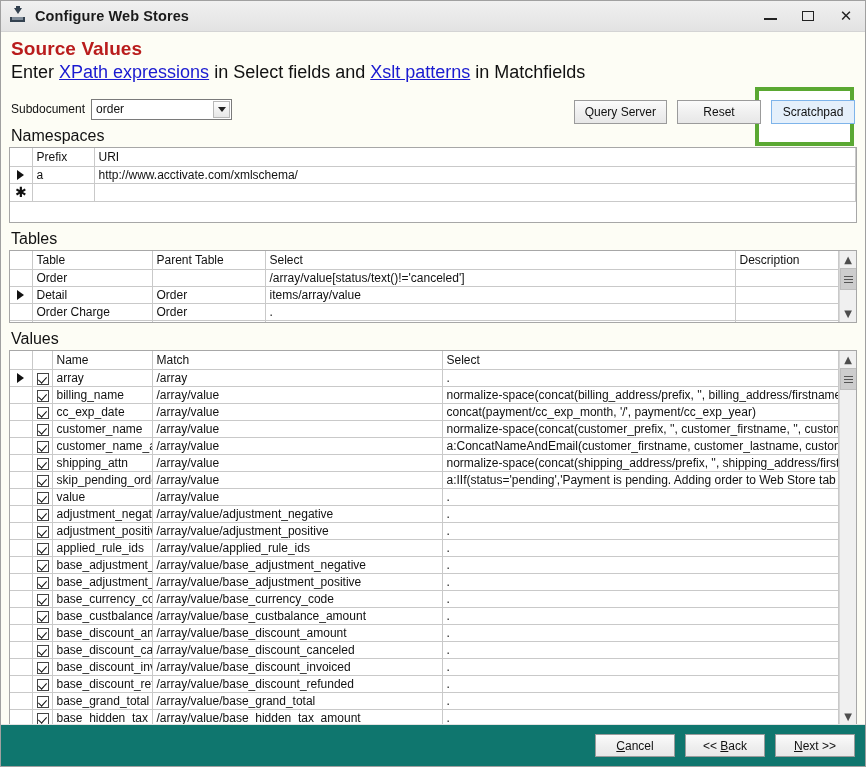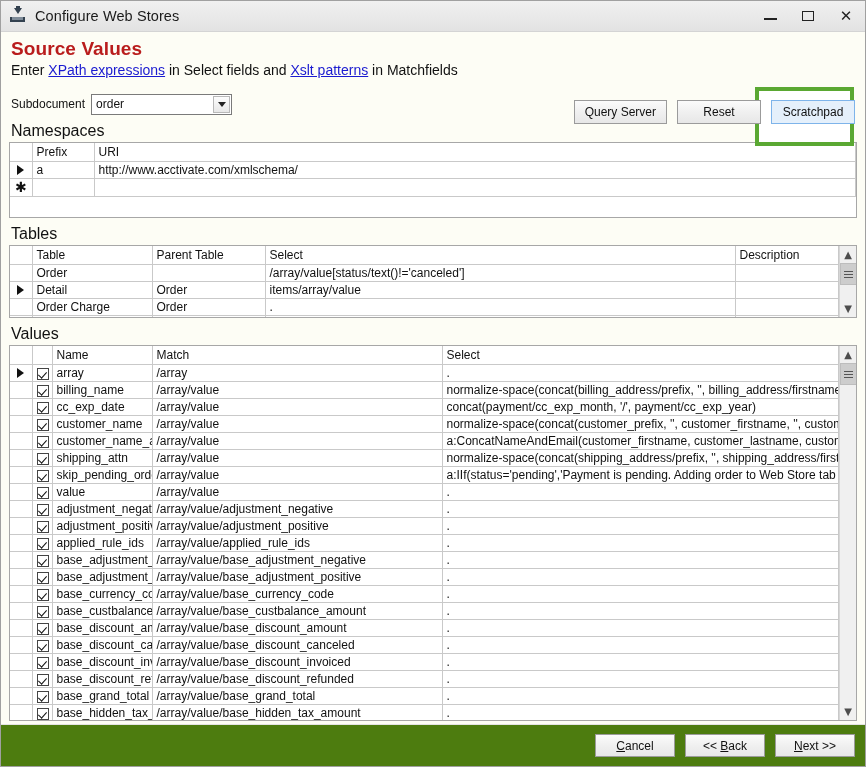--- a/index.html
+++ b/index.html
@@ -51,20 +51,21 @@
     position: absolute; left: 3px; top: 12px;
     width: 15px; height: 5px;
     border: 2px solid #33414f;
     border-top: none;
     background: #7e8b98;
   }
   .title-text {
     font-size: 14.5px;
     color: #1a1a1a;
     letter-spacing: 0.1px;
+    font-weight: bold;
   }
   .title-btns {
     margin-left: auto;
     display: flex;
     height: 100%;
   }
   .title-btn {
     width: 38px; height: 100%;
     display: flex; align-items: center; justify-content: center;
     font-size: 13px; color: #222;
@@ -82,21 +83,21 @@
   }
 
   .page-title {
     color: #b91c1c;
     font-size: 19px;
     font-weight: bold;
     margin: 6px 0 2px 2px;
     letter-spacing: 0.1px;
   }
   .instructions {
-    font-size: 14px;
+    font-size: 18px;
     color: #111;
     margin: 0 0 6px 2px;
   }
   .instructions a {
     color: #1a1ad0;
     text-decoration: underline;
     cursor: pointer;
   }
 
   
@@ -280,21 +281,21 @@
   }
   .vs-grip { width: 9px; height: 7px; }
   .vs-grip div { height: 1px; background: #555; margin-bottom: 2px; }
 
   
   .bottom-bar {
     position: absolute;
     left: 0; right: 0; bottom: 0;
     height: 42px;
     border-top: 1px solid #e3e3e3;
-    background: #4d7c0f;
+    background: #0f766e;
     display: flex;
     align-items: center;
     justify-content: flex-end;
     padding-right: 10px;
     gap: 10px;
   }
   .btn-wide { min-width: 80px; height: 23px; }
   u { text-decoration: underline; }
 </style>
 </head>

